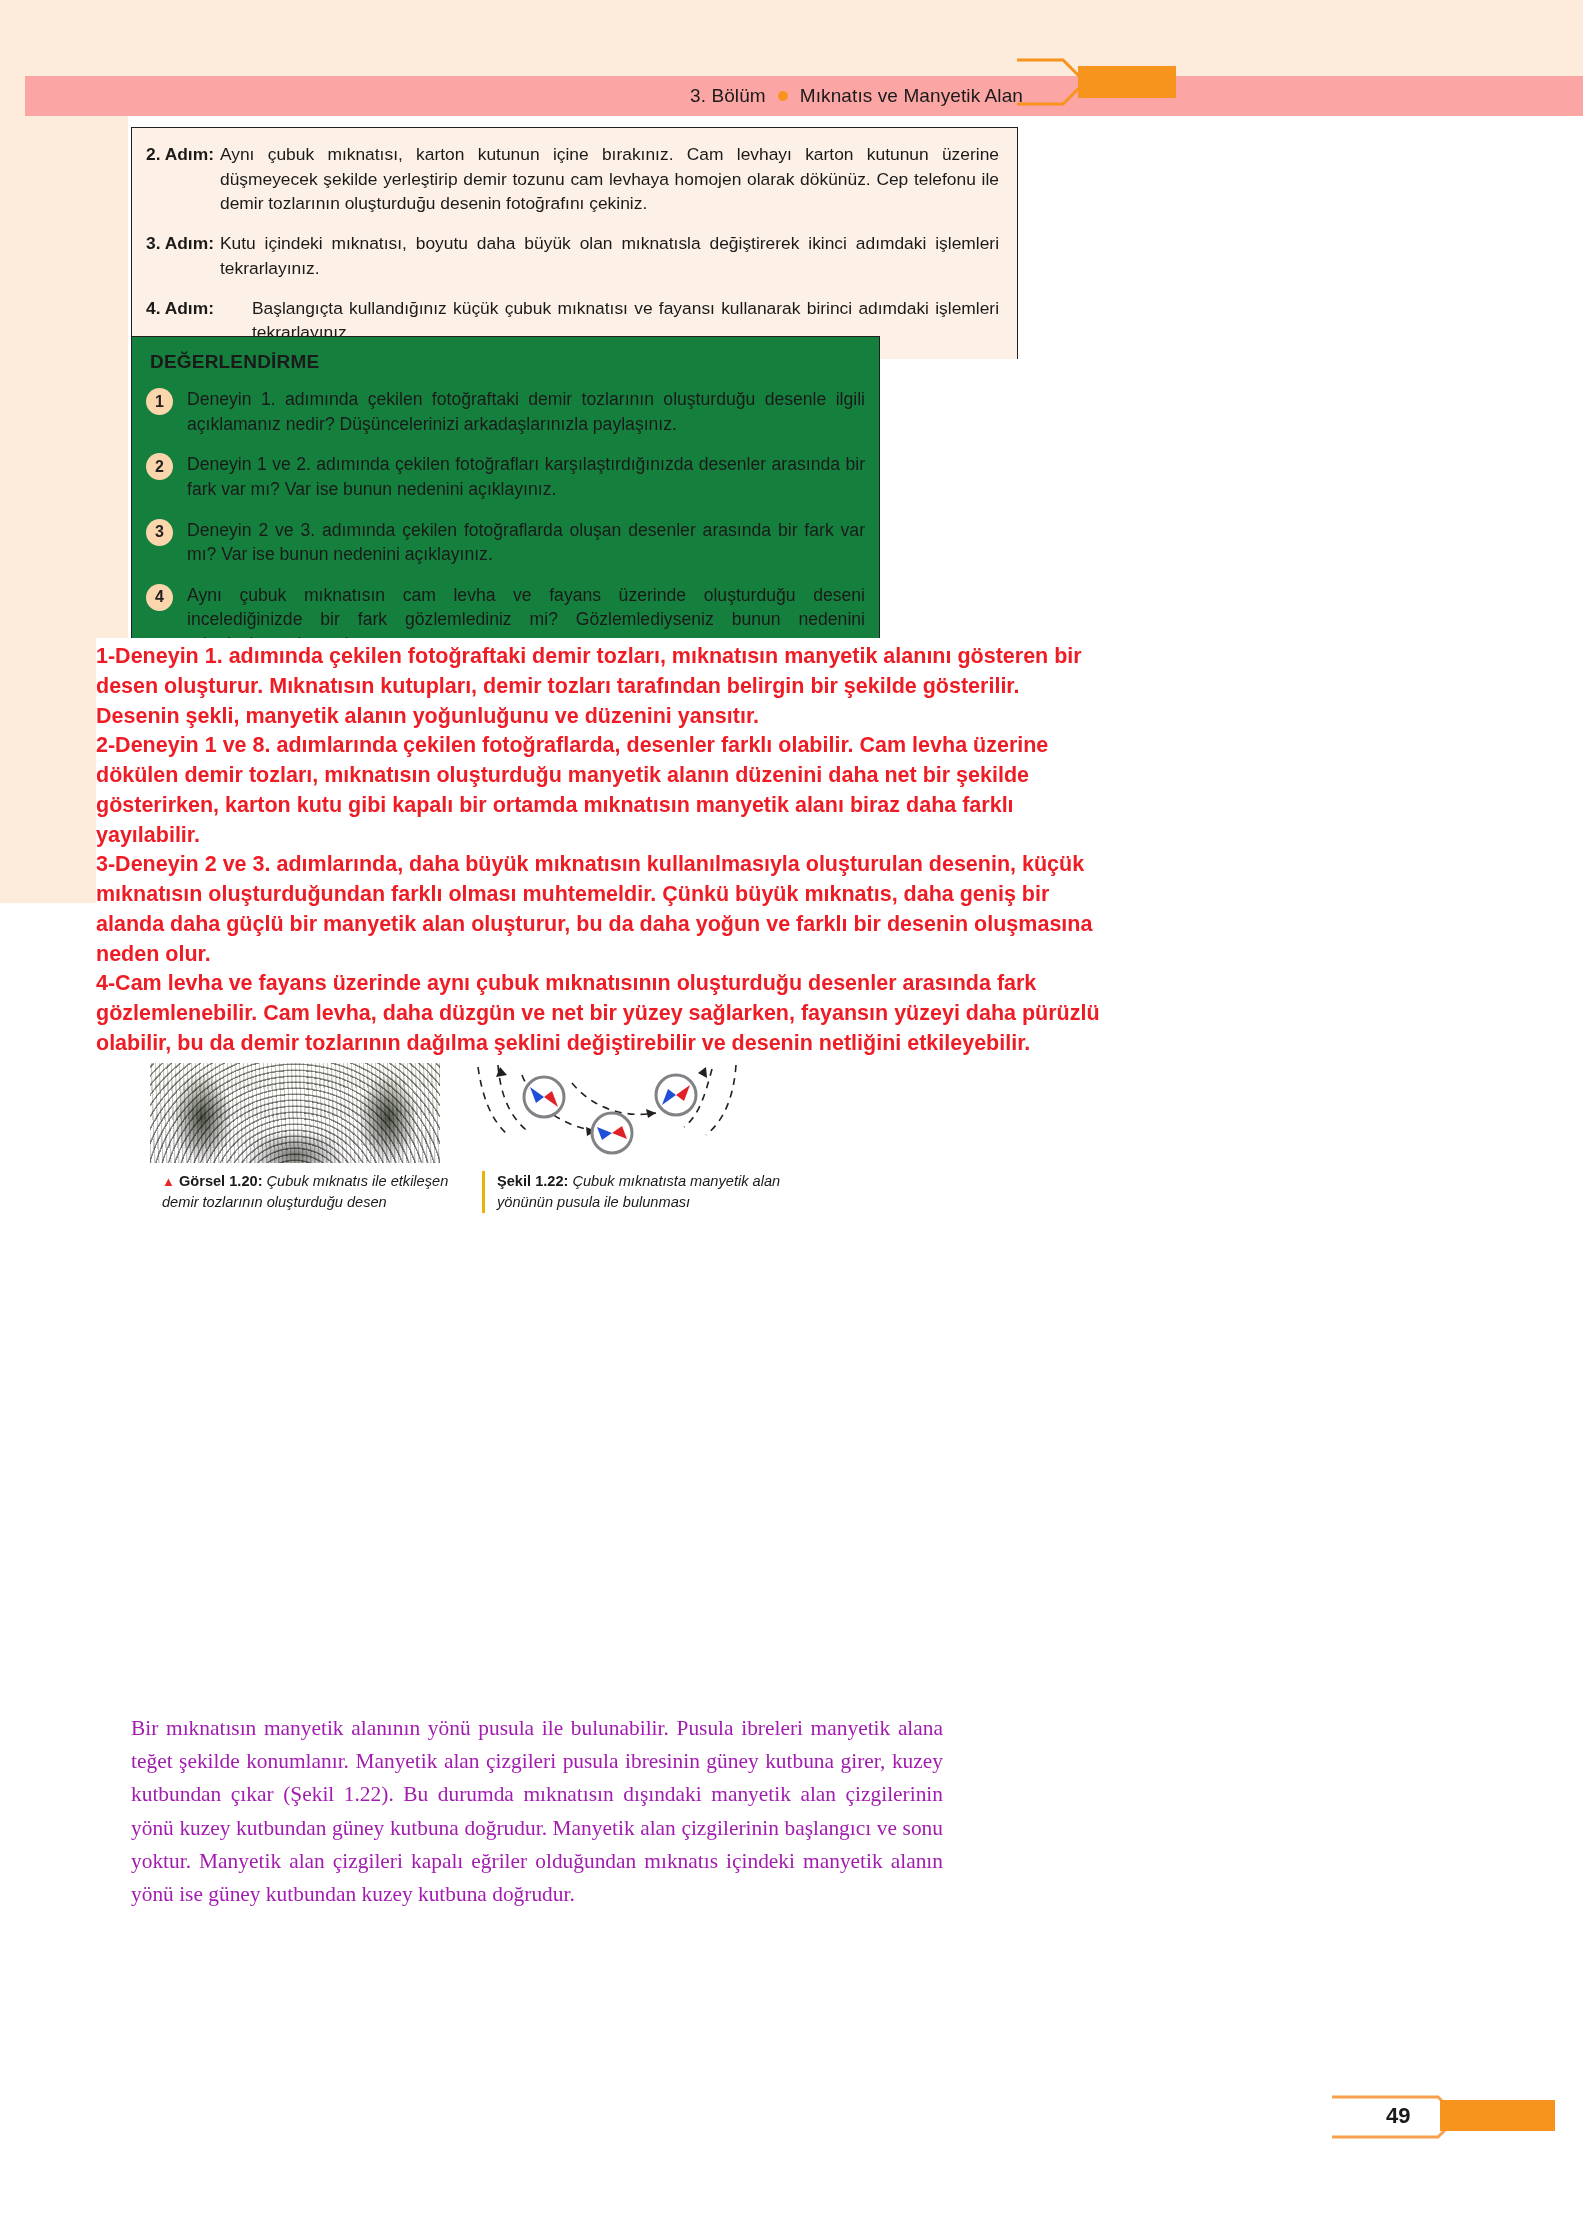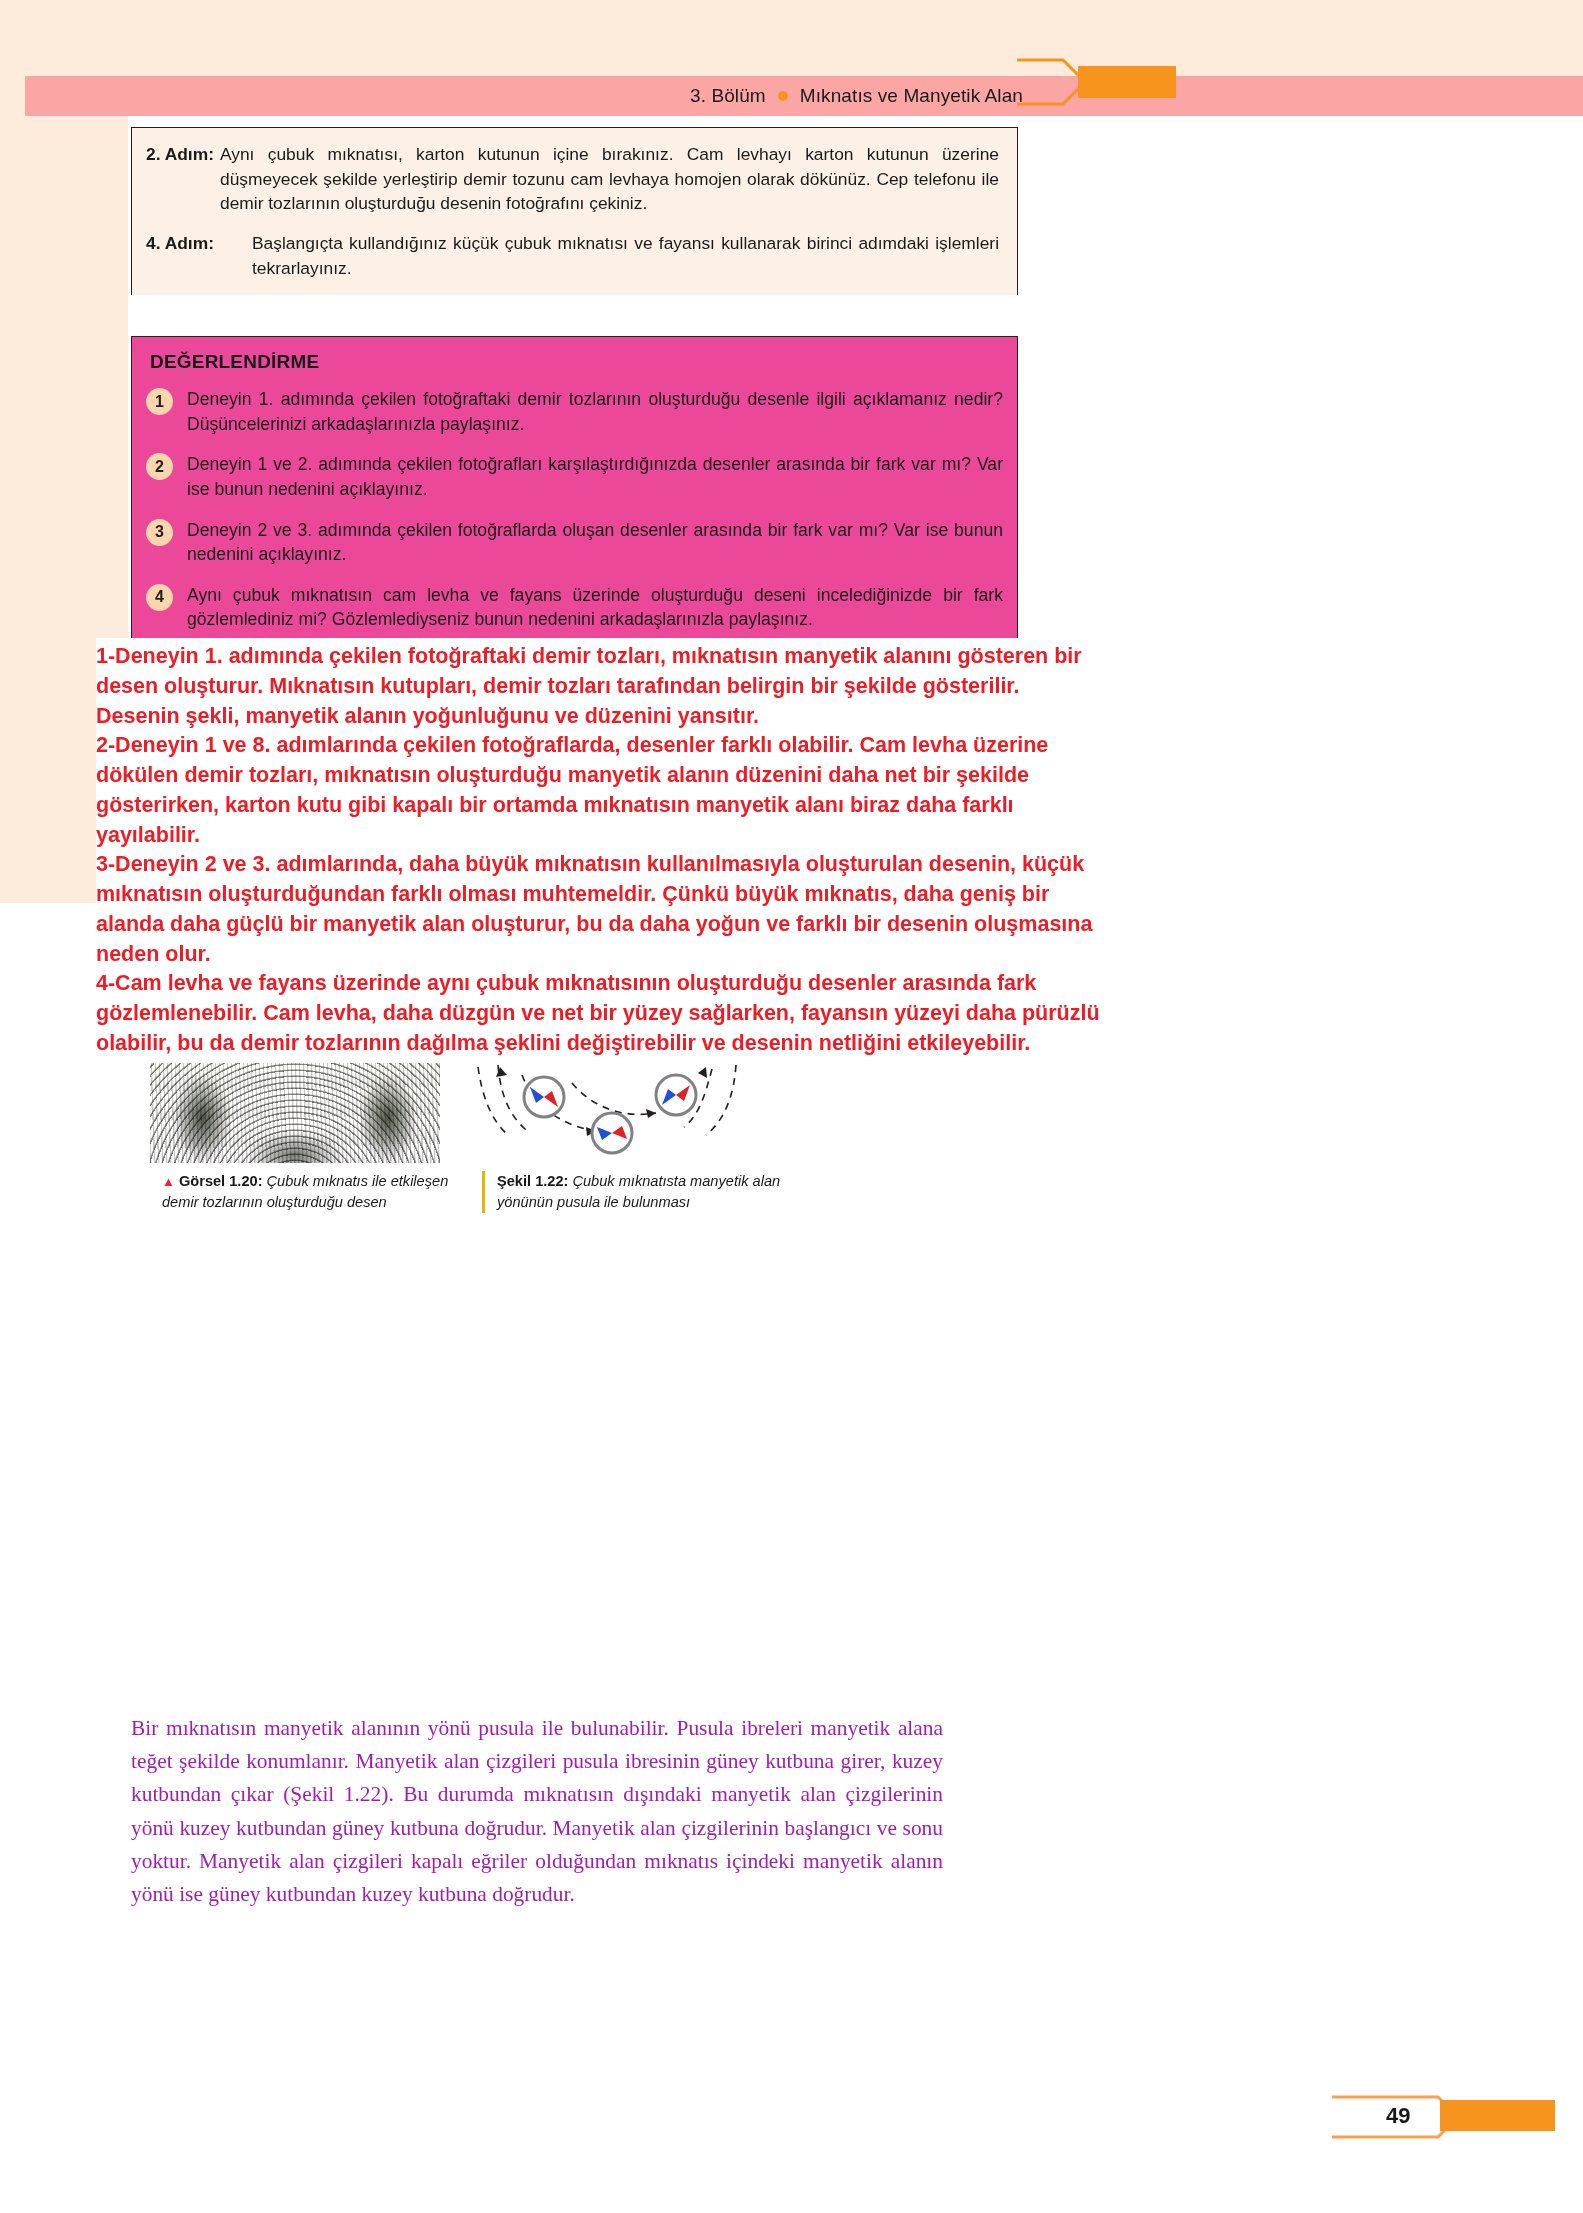--- a/index.html
+++ b/index.html
@@ -62,23 +62,23 @@
   .step{
     display:flex;font-size:17.4px;line-height:1.42;color:#1a1a1a;
     margin-bottom:15px;
   }
   .step:last-child{margin-bottom:2px;gap:32px;}
   .step-label{font-weight:bold;white-space:nowrap;margin-right:6px;}
   .step-text{text-align:justify;flex:1;}
 
   
   .eval-box{
-    position:absolute;left:131px;top:336px;width:887px;
+    position:absolute;left:131px;top:336px;width:749px;
     border:1.6px solid #231f20;
-    background:#ec4899;
+    background:#15803d;
     box-sizing:border-box;
     padding:12px 14px 16px 14px;
   }
   .eval-title{
     font-weight:bold;font-size:19px;color:#1a1a1a;margin:2px 0 14px 4px;
     letter-spacing:.2px;
   }
   .q-item{
     display:flex;margin-bottom:16px;
   }
@@ -186,20 +186,24 @@
   </svg>
 </div>
 <div class="hdr-bar"></div>
 
 <div class="step-box">
   <div class="step">
     <span class="step-label">2. Adım:</span>
     <span class="step-text">Aynı çubuk mıknatısı, karton kutunun içine bırakınız. Cam levhayı karton kutunun üzerine düşmeyecek şekilde yerleştirip demir tozunu cam levhaya homojen olarak dökünüz. Cep telefonu ile demir tozlarının oluşturduğu desenin fotoğrafını çekiniz.</span>
   </div>
   <div class="step">
+    <span class="step-label">3. Adım:</span>
+    <span class="step-text">Kutu içindeki mıknatısı, boyutu daha büyük olan mıknatısla değiştirerek ikinci adımdaki işlemleri tekrarlayınız.</span>
+  </div>
+  <div class="step">
     <span class="step-label">4. Adım:</span>
     <span class="step-text">Başlangıçta kullandığınız küçük çubuk mıknatısı ve fayansı kullanarak birinci adımdaki işlemleri tekrarlayınız.</span>
   </div>
 </div>
 
 <div class="eval-box">
   <div class="eval-title">DEĞERLENDİRME</div>
 
   <div class="q-item">
     <div class="q-num">1</div>

